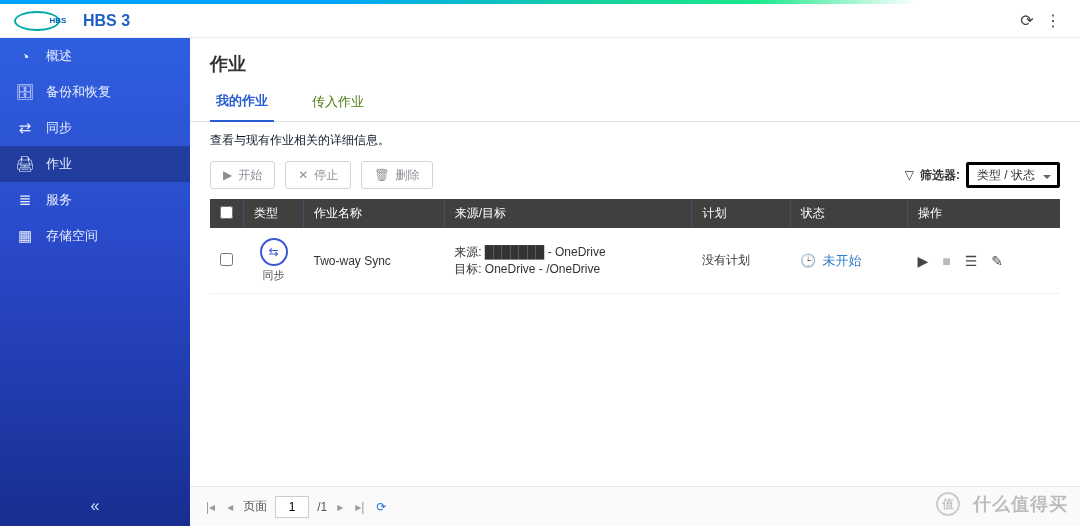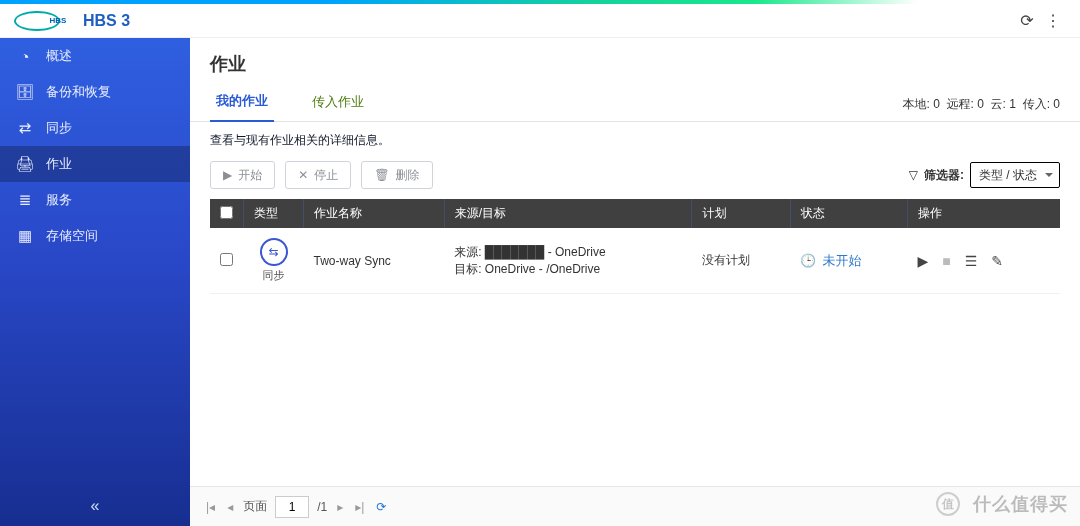--- a/index.html
+++ b/index.html
@@ -23,21 +23,21 @@
 .tab { padding: 8px 6px 10px; margin-right: 32px; font-size:13px; color:#4d7c0f; cursor:pointer; }
 .tab.active { color:#2a5bd7; font-weight:600; border-bottom:2px solid #2a5bd7; margin-bottom:-1px;}
 .tabsrow .spacer { flex:1; }
 .counts { font-size:12px; color:#333; padding-bottom:8px; white-space:nowrap;}
 .desc { padding:10px 20px 6px; font-size:12px; color:#0f172a; font-weight:400;}
 .toolbar { display:flex; align-items:center; padding: 6px 20px 10px; gap:10px;}
 .btn { height:28px; padding:0 12px; display:flex; align-items:center; gap:6px; border:1px solid #d0d4da; background:#fff; color:#8b8f95; font-size:12px; cursor:pointer; border-radius:3px;}
 .toolbar .spacer{flex:1;}
 .filterctl{display:flex; align-items:center; gap:6px; color:#333; font-size:12px;}
 .filterctl .label{font-weight:600;}
-.select { height:26px; border:1px solid #000000; padding:0 22px 0 8px; font-size:12px; background:#fff; position:relative; display:flex; align-items:center; cursor:pointer; border-radius:2px;}
+.select { height:26px; border:3px solid #000000; padding:0 22px 0 8px; font-size:12px; background:#fff; position:relative; display:flex; align-items:center; cursor:pointer; border-radius:2px;}
 .select::after{content:""; position:absolute; right:6px; top:10px; border:4px solid transparent; border-top-color:#666;}
 .tablewrap { padding:0 20px; flex:1; overflow:auto;}
 table { width:100%; border-collapse:collapse; }
 thead th { background:#404040; color:#fff; font-size:12px; font-weight:400; text-align:left; padding:6px 10px; height:26px; border-right:1px solid #415068;}
 thead th:last-child{border-right:none;}
 thead th.chk, tbody td.chk{ width:30px; text-align:center;}
 tbody td { border-bottom:1px solid #eef0f3; padding:10px 10px; font-size:12px; color:#333; vertical-align:middle;}
 .typecell{ width:60px; text-align:center;}
 .typecircle{ width:28px; height:28px; border:2px solid #3a57d5; border-radius:50%; margin:0 auto 2px; display:flex; align-items:center; justify-content:center; color:#3a57d5; font-size:12px;}
 .typelabel{ font-size:11px; color:#555;}
@@ -94,26 +94,20 @@
     <div class="collapse">«</div>
   </div>
 
   <div class="main">
     <div class="page-title">作业</div>
 
     <div class="tabsrow">
       <div class="tab active">我的作业</div>
       <div class="tab">传入作业</div>
       <div class="spacer"></div>
-      <div class="counts">
-        <span>本地</span>: <span>0</span>&nbsp;
-        <span>远程</span>: <span>0</span>&nbsp;
-        <span>云</span>: <span>1</span>&nbsp;
-        <span>传入</span>: <span>0</span>
-      </div>
     </div>
 
     <div class="desc">查看与现有作业相关的详细信息。</div>
 
     <div class="toolbar">
       <button class="btn">
         <span>▶</span>
         <span>开始</span>
       </button>
       <button class="btn">

